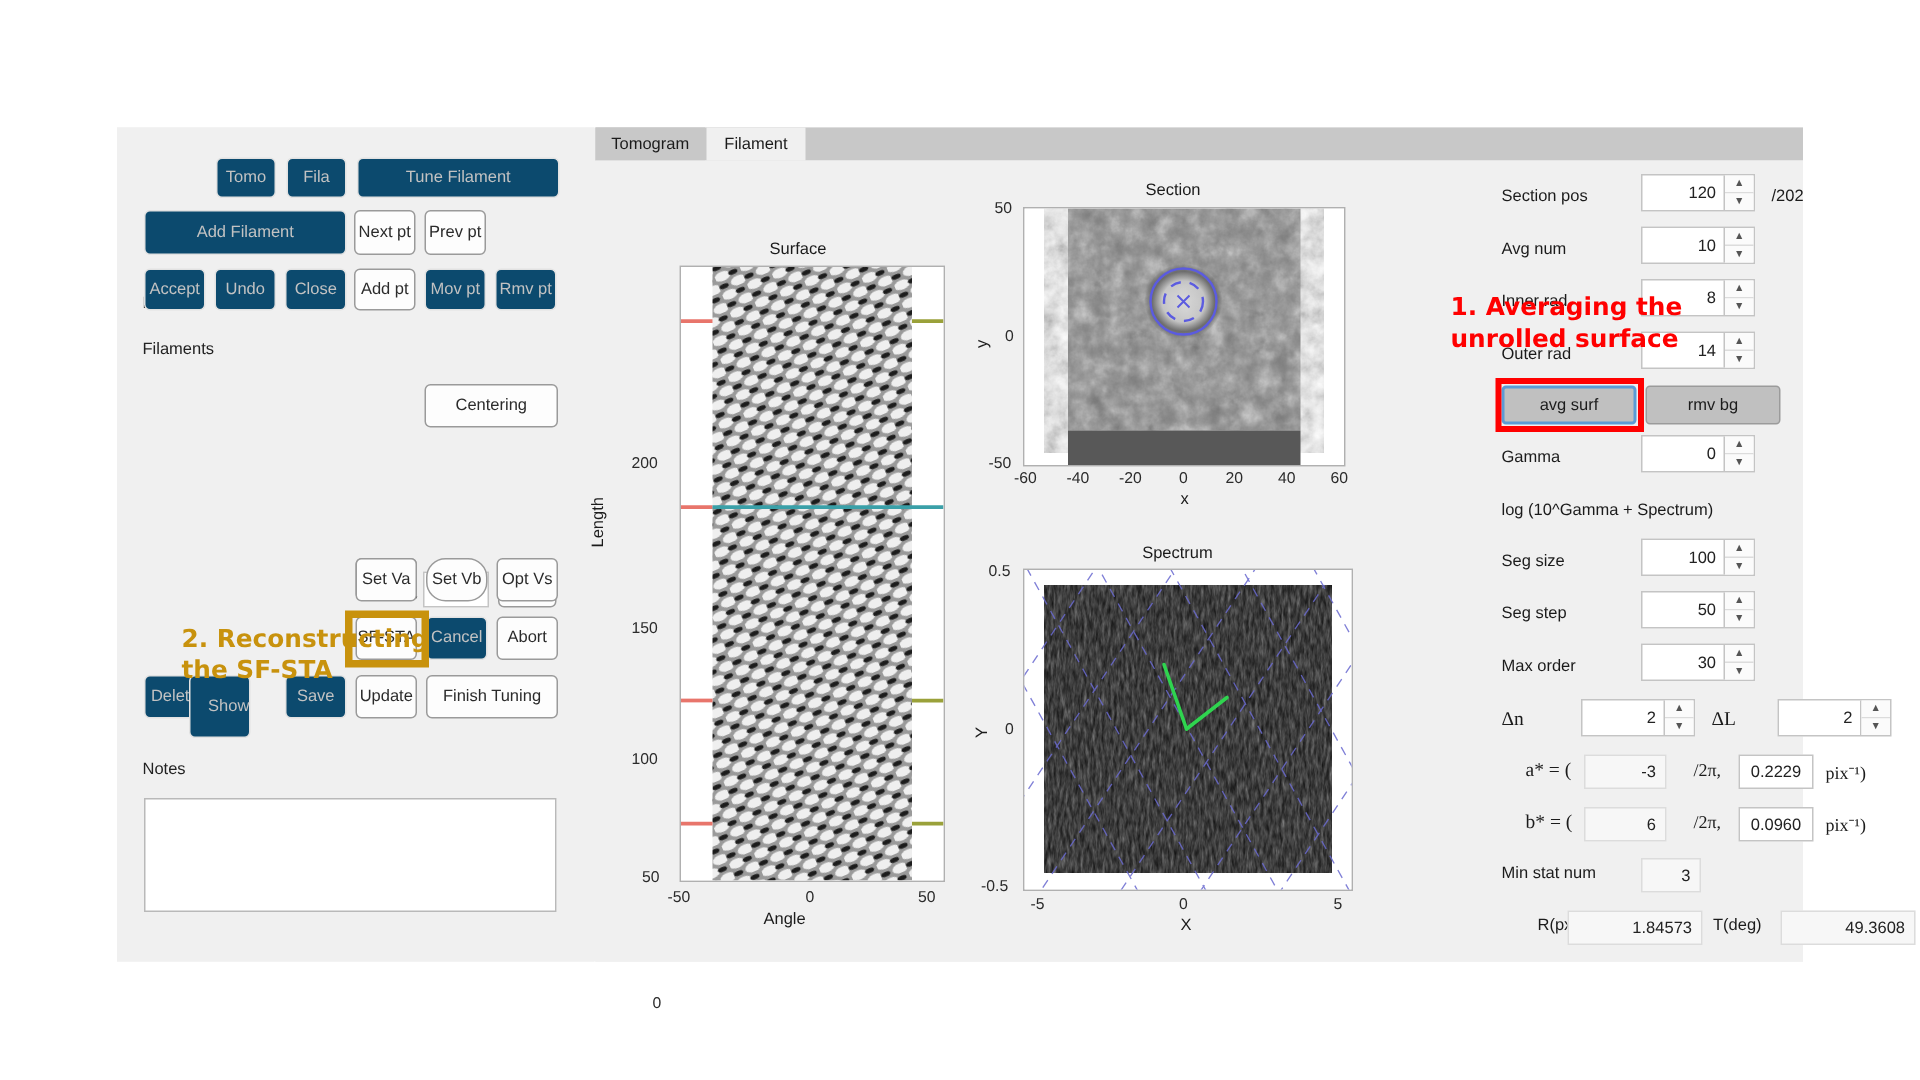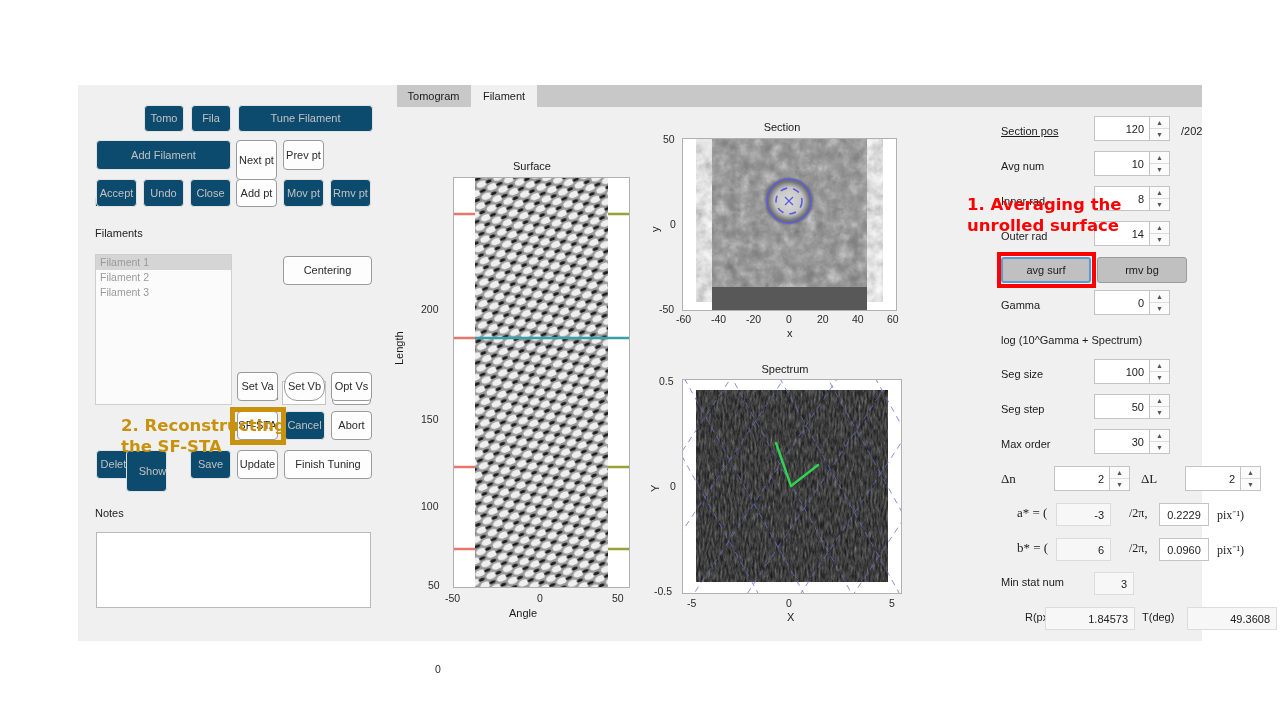--- a/index.html
+++ b/index.html
@@ -103,37 +103,32 @@
 
   <div class="left-panel">
 
     <div class="lbl" style="left:17px;top:111px;">Load:</div>
 
     <div class="btn dis" style="left:66px;top:20px;width:40px;height:27px;">Tomo</div>
     <div class="btn dis" style="left:113px;top:20px;width:40px;height:27px;">Fila</div>
     <div class="btn dis" style="left:160px;top:20px;width:135px;height:27px;">Tune Filament</div>
 
     <div class="btn dis" style="left:18px;top:55px;width:135px;height:30px;">Add Filament</div>
-    <div class="btn strong" style="left:158px;top:55px;width:41px;height:40px;">Next pt</div>
+    <div class="btn strong" style="left:158px;top:55px;width:41px;height:30px;">Next pt</div>
     <div class="btn strong" style="left:205px;top:55px;width:41px;height:30px;">Prev pt</div>
 
     <div class="btn dis" style="left:18px;top:94px;width:41px;height:28px;">Accept</div>
     <div class="btn dis" style="left:65px;top:94px;width:41px;height:28px;">Undo</div>
     <div class="btn dis" style="left:112px;top:94px;width:41px;height:28px;">Close</div>
     <div class="btn strong" style="left:158px;top:94px;width:41px;height:28px;">Add pt</div>
     <div class="btn dis" style="left:205px;top:94px;width:41px;height:28px;">Mov pt</div>
     <div class="btn dis" style="left:252px;top:94px;width:41px;height:28px;">Rmv pt</div>
 
     <div class="lbl" style="left:17px;top:142px;">Filaments</div>
 
-    <div class="listbox" style="left:17px;top:169px;width:137px;height:151px;">
-      <div class="item sel">Filament 1</div>
-      <div class="item">Filament 2</div>
-      <div class="item">Filament 3</div>
-    </div>
 
     <div class="btn strong" style="left:205px;top:171px;width:89px;height:29px;">Centering</div>
     <div class="lbl" style="left:176px;top:305px;">thres</div>
     <div class="txtbox" style="left:204px;top:296px;width:44px;height:24px;">0.05</div>
     <div class="btn strong" style="left:254px;top:296px;width:39px;height:24px;">Trace</div>
 
     <div class="btn strong" style="left:159px;top:287px;width:41px;height:28px;" hidden="">Set Va</div>
 
     <div class="btn strong" style="left:159px;top:287px;width:41px;height:29px;">Set Va</div>
     <div class="btn strong" style="left:206px;top:287px;width:41px;height:29px;border-radius:13px;">Set Vb</div>
@@ -290,21 +285,21 @@
       </div>
       <div class="tick" style="left:262px;top:268px;">0.5</div>
       <div class="tick" style="left:273px;top:373px;">0</div>
       <div class="tick" style="left:257px;top:478px;">-0.5</div>
       <div class="axis-lbl" style="left:252px;top:385px;transform:rotate(-90deg);transform-origin:left top;">Y</div>
       <div class="tick" style="left:290px;top:490px;">-5</div>
       <div class="tick" style="left:389px;top:490px;">0</div>
       <div class="tick" style="left:492px;top:490px;">5</div>
       <div class="axis-lbl" style="left:390px;top:504px;">X</div>
 
-      <div class="ctl-lbl" style="left:604px;top:18px;text-decoration:underline;">Section pos</div>
+      <div class="ctl-lbl" style="left:604px;top:18px;">Section pos</div>
       <div class="spin" style="left:697px;top:9px;width:76px;">
         <div class="val">120</div>
         <div class="arrows">
             <div>▲</div>
             <div>▼</div>
           </div>
       </div>
       <div class="ctl-lbl" style="left:784px;top:18px;">/202</div>
 
       <div class="ctl-lbl" style="left:604px;top:53px;">Avg num</div>

